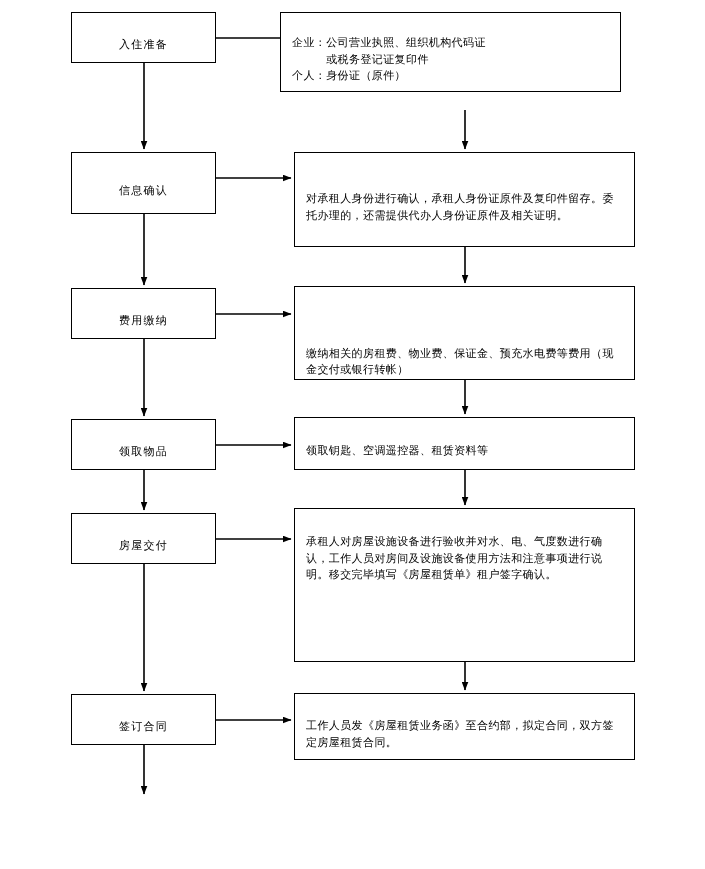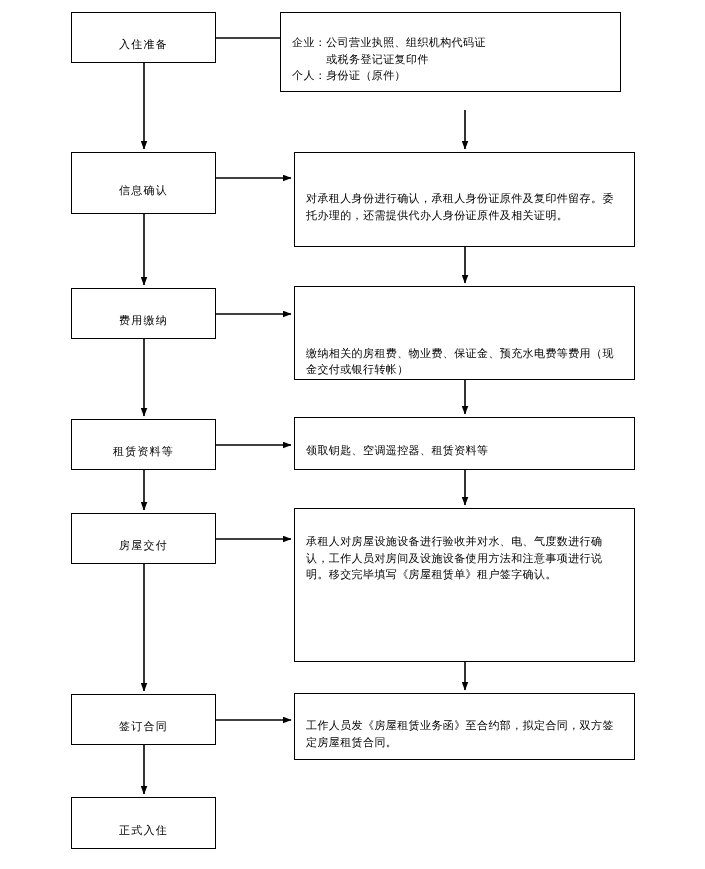--- a/index.html
+++ b/index.html
@@ -114,37 +114,34 @@
   </div>
 
   <div class="node stage" style="left:71px; top:288px; width:145px; height:51px;font-family:Liberation Mono, monospace;">
     <span class="node-text">费用缴纳</span>
   </div>
   <div class="node detail" style="left:294px; top:286px; width:341px; height:94px; align-items:flex-end; padding-top:10px;">
     <span class="node-text">缴纳相关的房租费、物业费、保证金、预充水电费等费用（现金交付或银行转帐）</span>
   </div>
 
   <div class="node stage" style="left:71px; top:419px; width:145px; height:51px;">
-    <span class="node-text">租赁资料等</span>
+    <span class="node-text">领取物品</span>
   </div>
   <div class="node stage" style="left:71px; top:513px; width:145px; height:51px;">
     <span class="node-text">房屋交付</span>
   </div>
 
   <div class="node detail" style="left:294px; top:417px; width:341px; height:53px;">
     <span class="node-text">领取钥匙、空调遥控器、租赁资料等</span>
   </div>
   <div class="node stage" style="left:71px; top:694px; width:145px; height:51px;">
     <span class="node-text">签订合同</span>
   </div>
 
   <div class="node detail" style="left:294px; top:508px; width:341px; height:154px; align-items:flex-start; padding-top:9px;">
     <span class="node-text">承租人对房屋设施设备进行验收并对水、电、气度数进行确认，工作人员对房间及设施设备使用方法和注意事项进行说明。移交完毕填写《房屋租赁单》租户签字确认。</span>
   </div>
   <div class="node detail" style="left:294px; top:693px; width:341px; height:67px;">
     <span class="node-text">工作人员发《房屋租赁业务函》至合约部，拟定合同，双方签定房屋租赁合同。</span>
   </div>
 
-  <div class="node stage" style="left:71px; top:797px; width:145px; height:52px;">
-    <span class="node-text">正式入住</span>
-  </div>
 
 </div>
 
 </body></html>

